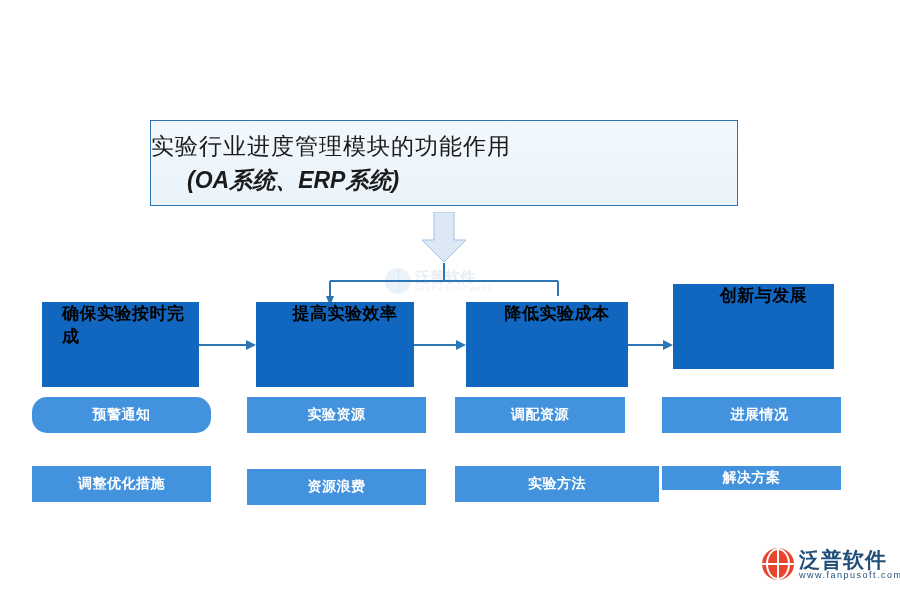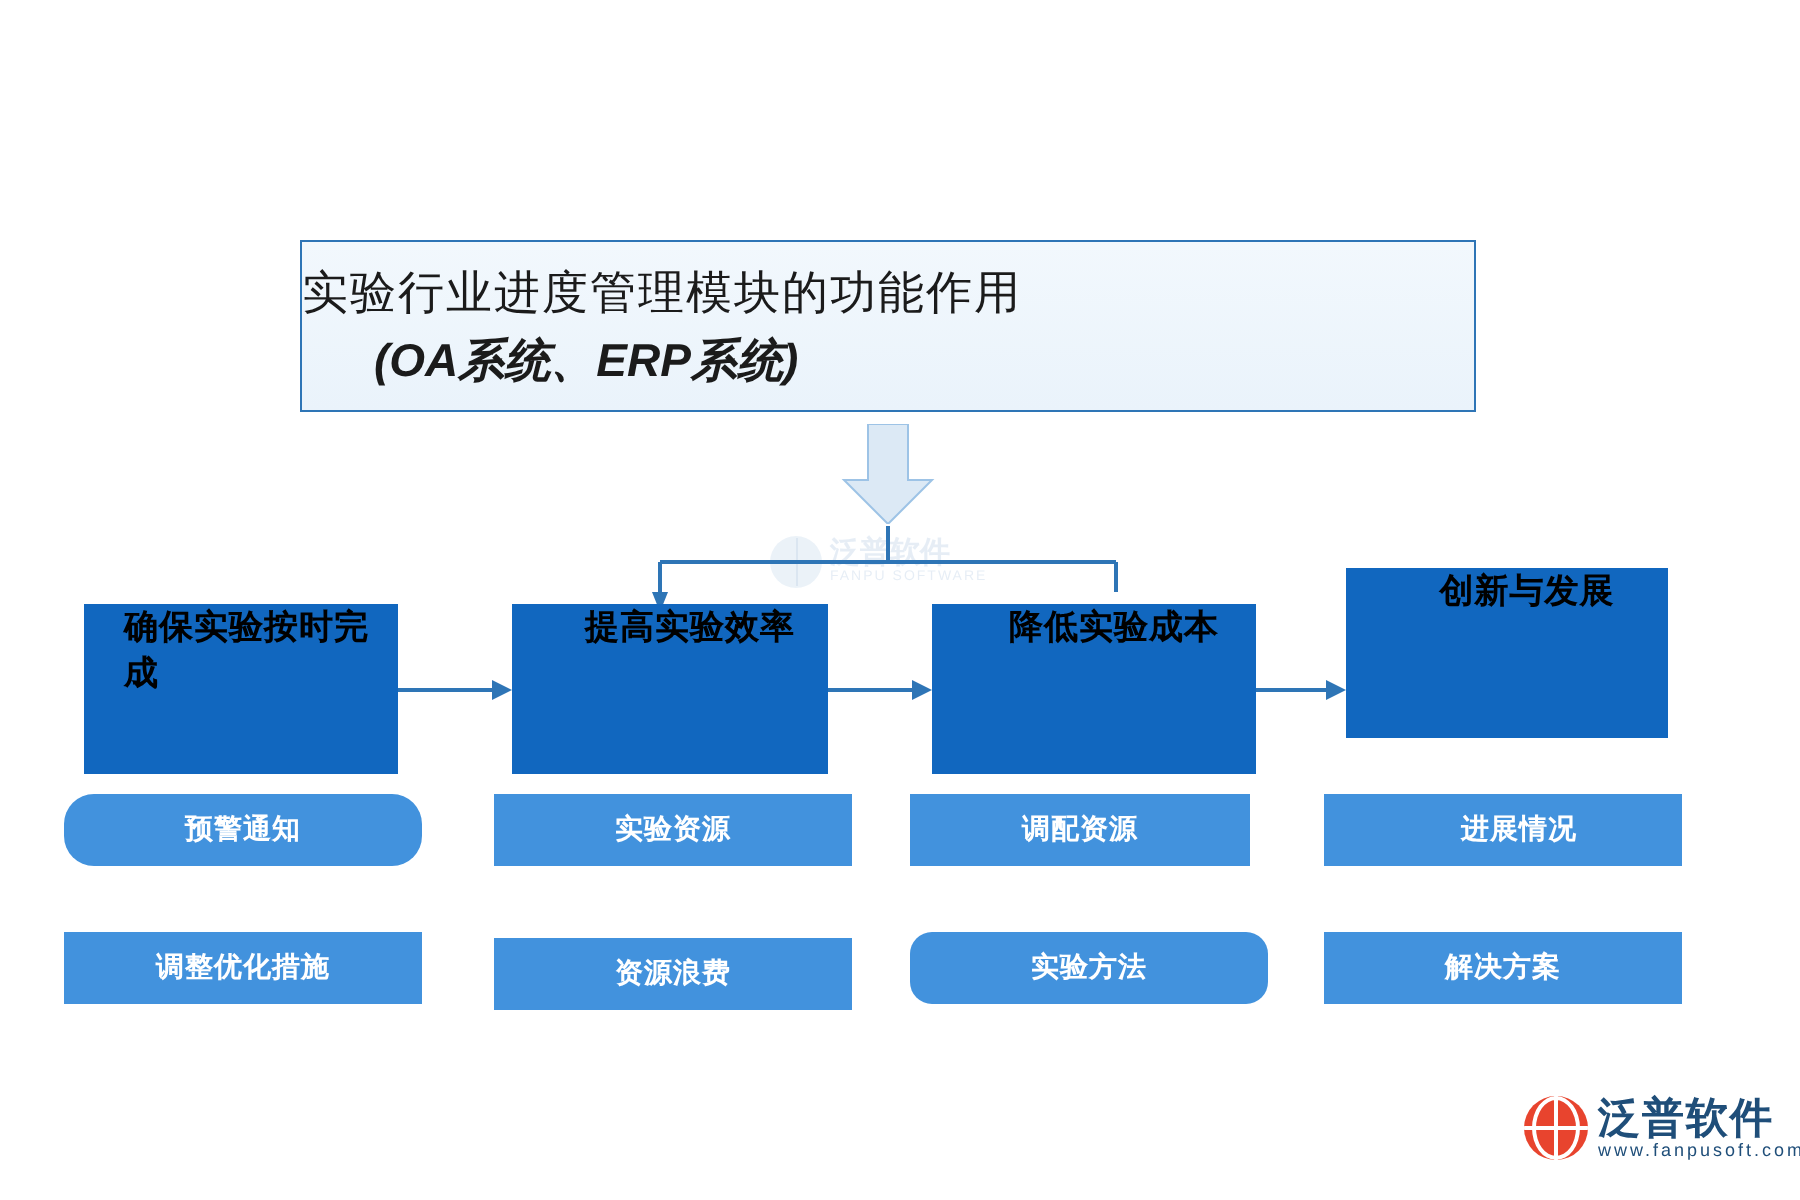--- a/index.html
+++ b/index.html
@@ -289,24 +289,24 @@
   <div class="sub-box" style="left:662px; top:397px; width:179px; height:36px;padding-left:16px;">
     <span>进展情况</span>
   </div>
 
   <div class="sub-box" style="left:32px; top:466px; width:179px; height:36px;">
     <span>调整优化措施</span>
   </div>
   <div class="sub-box" style="left:247px; top:469px; width:179px; height:36px;">
     <span>资源浪费</span>
   </div>
-  <div class="sub-box" style="left:455px; top:466px; width:179px; height:36px;border-radius:11px;">
+  <div class="sub-box" style="left:455px; top:466px; width:204px; height:36px;">
     <span>实验方法</span>
   </div>
-  <div class="sub-box" style="left:662px; top:466px; width:179px; height:36px;">
+  <div class="sub-box" style="left:662px; top:466px; width:179px; height:24px;">
     <span>解决方案</span>
   </div>
 
   <div class="logo">
     <div class="logo-globe">
       <div class="logo-ell"></div>
     </div>
     <div class="logo-text">
       <span class="logo-main">泛普软件</span>
       <span class="logo-sub">www.fanpusoft.com</span>

